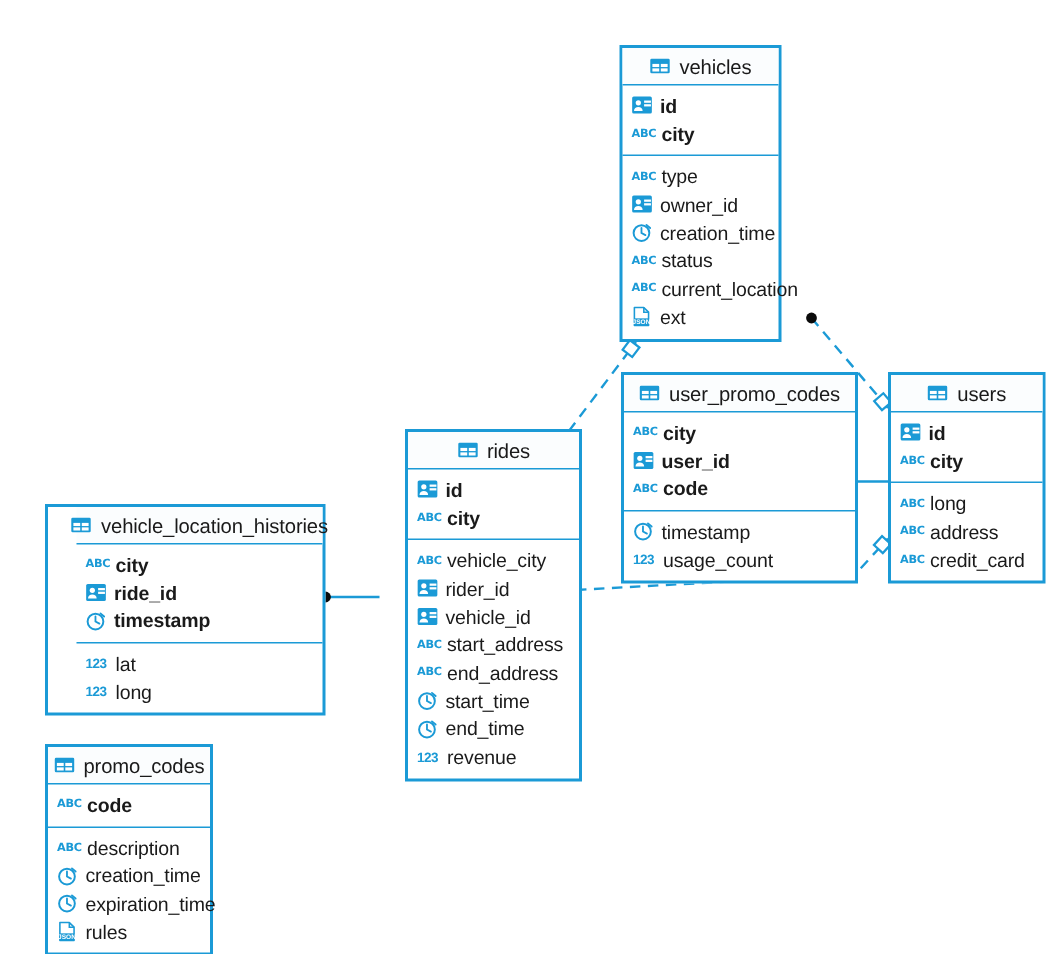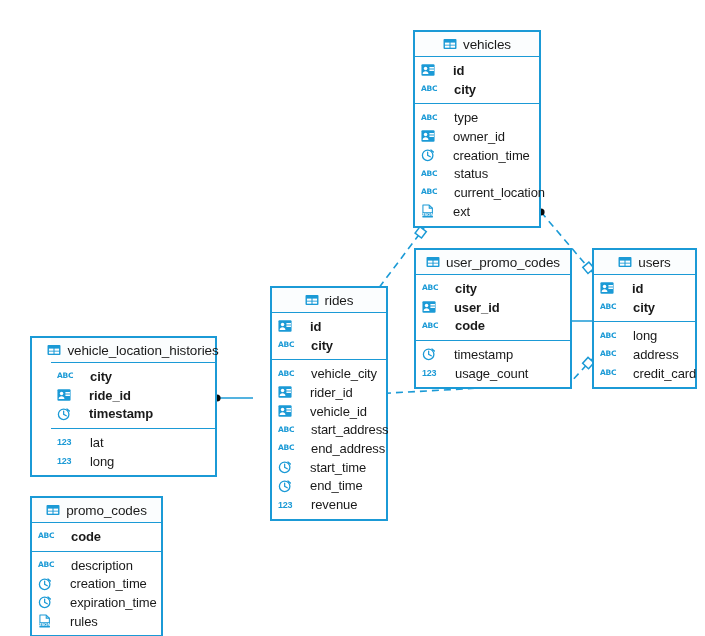--- a/index.html
+++ b/index.html
@@ -59,21 +59,21 @@
   .section {
     padding: 4px 0 5px 0;
   }
   .section.pk {
     border-bottom: 1.5px solid #1b9ad6;
   }
 
   .field-row {
     display: flex;
     align-items: center;
-    gap: 18px;
+    gap: 5px;
     height: 18.7px;
     padding: 0 6px;
     white-space: nowrap;
   }
   .field-name {
     font-size: 13px;
     color: #1a1a1a;
     letter-spacing: -0.1px;
   }
   .field-row.key .field-name {
@@ -133,21 +133,21 @@
         <circle cx="372" cy="394" r="3.6" fill="#0b0b0b"></circle>
         <rect x="582.5" y="355" width="8" height="8" fill="#fff" stroke="#1b9ad6" stroke-width="1.5" transform="rotate(-47.48955292199915 592 359)"></rect>
       </g>
       <g>
         <path d="M217 398 L253 398" fill="none" stroke="#1b9ad6" stroke-width="1.6"></path>
         <circle cx="217" cy="398" r="3.6" fill="#0b0b0b"></circle>
       </g>
     </svg>
 
   <div id="tables-layer">
-      <div class="table-node" style="left: 413px; top: 30px; width: 128px;">
+      <div class="table-node" style="left: 413px; top: 30px; width: 108px;">
         <div class="table-header">
           <svg class="ico" viewBox="0 0 16 16">
             <rect x="0.6" y="2.4" width="14.8" height="11.2" rx="1" fill="#1b9ad6"></rect>
             <rect x="2.2" y="6.4" width="5.2" height="2.4" fill="#fff"></rect>
             <rect x="8.6" y="6.4" width="5.2" height="2.4" fill="#fff"></rect>
             <rect x="2.2" y="9.8" width="5.2" height="2.4" fill="#fff"></rect>
             <rect x="8.6" y="9.8" width="5.2" height="2.4" fill="#fff"></rect>
           </svg>
           <span class="table-title">vehicles</span>
         </div>
@@ -418,21 +418,21 @@
           <div class="field-row">
             <span class="ico ico-123">123</span>
             <span class="field-name">lat</span>
           </div>
           <div class="field-row">
             <span class="ico ico-123">123</span>
             <span class="field-name">long</span>
           </div>
         </div>
       </div>
-      <div class="table-node" style="left: 30px; top: 496px; width: 133px;">
+      <div class="table-node" style="left: 30px; top: 496px; width: 112px;">
         <div class="table-header">
           <svg class="ico" viewBox="0 0 16 16">
             <rect x="0.6" y="2.4" width="14.8" height="11.2" rx="1" fill="#1b9ad6"></rect>
             <rect x="2.2" y="6.4" width="5.2" height="2.4" fill="#fff"></rect>
             <rect x="8.6" y="6.4" width="5.2" height="2.4" fill="#fff"></rect>
             <rect x="2.2" y="9.8" width="5.2" height="2.4" fill="#fff"></rect>
             <rect x="8.6" y="9.8" width="5.2" height="2.4" fill="#fff"></rect>
           </svg>
           <span class="table-title">promo_codes</span>
         </div>

